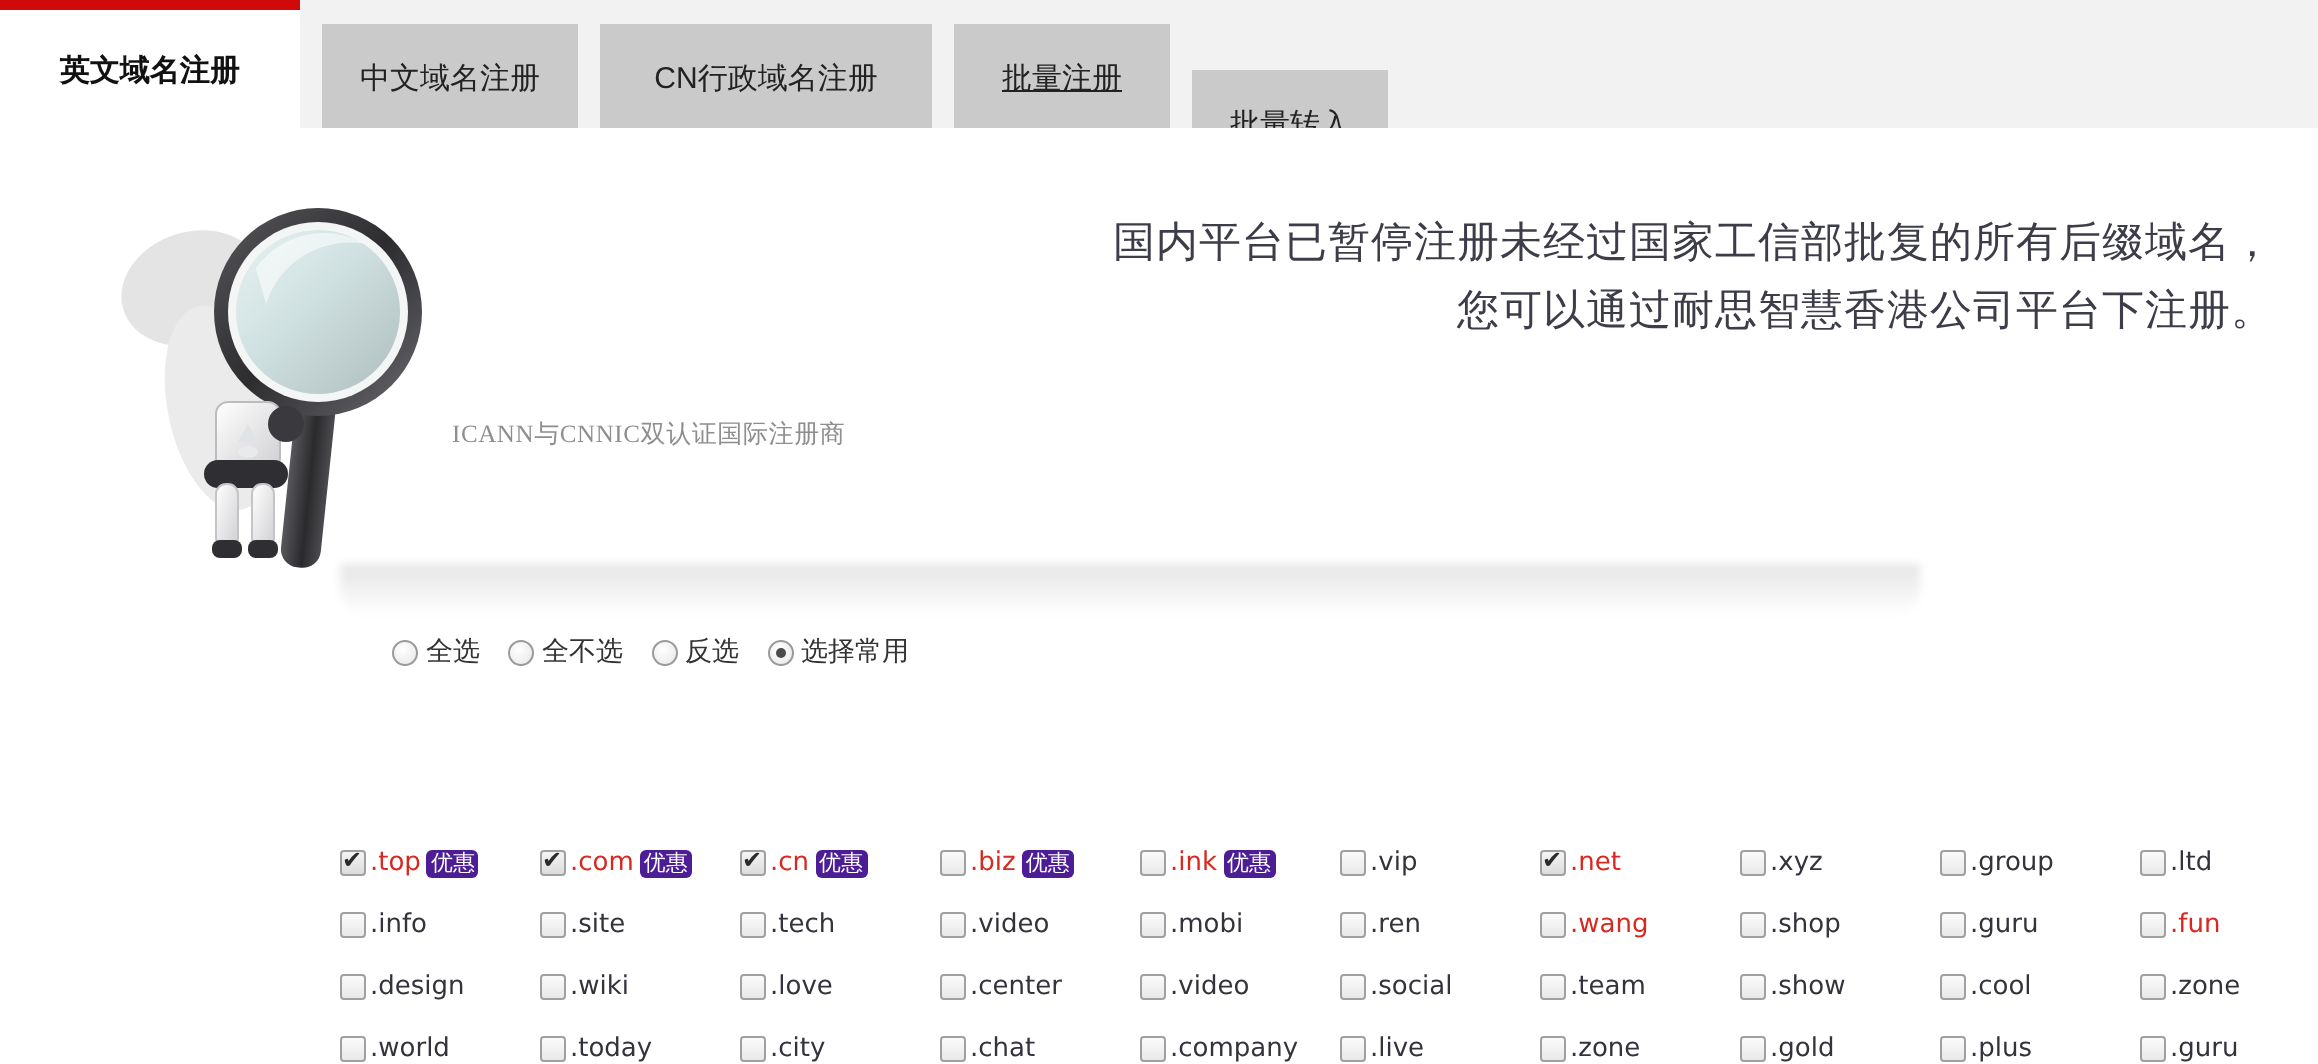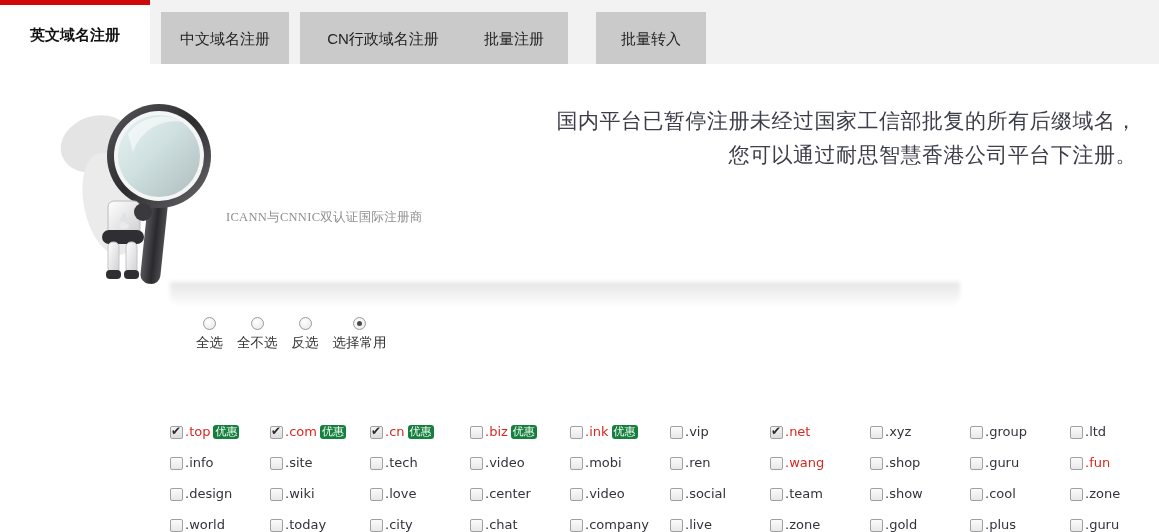--- a/index.html
+++ b/index.html
@@ -103,61 +103,61 @@
     border-radius: 0 0 14px 14px;
   }
 
   
   .radiorow {
     position: absolute; left: 196px; top: 251px;
     display: flex; align-items: center; gap: 14px;
     font-size: 13.5px; color: #333;
     font-family: "DejaVu Sans", "Liberation Sans", sans-serif;
   }
-  .radio-item { display:flex; align-items:center; gap:4px; cursor:pointer;flex-direction:column; }
+  .radio-item { display:flex; align-items:center; gap:4px; cursor:pointer; }
   .radio-dot {
     width: 13px; height: 13px; border-radius: 50%;
     border: 1px solid #9a9a9a;
     background: radial-gradient(circle at 40% 35%, #fff, #e6e6e6);
     display:inline-block; position:relative;
   }
   .radio-dot.on::after {
     content:''; position:absolute; left:3px; top:3px;
     width:5px; height:5px; border-radius:50%; background:#4a4a4a;
   }
 
   
   .grid {
     position: absolute; left: 144px; top: 358px;
     width: 1010px;
   }
   .grid-row { display: flex; height: 31px; align-items: flex-start; }
   .cell {
-    width: 100px; display: flex; align-items: flex-end; gap: 2px;
+    width: 100px; display: flex; align-items: center; gap: 2px;
     font-size: 13px; color: #33333c; cursor: pointer;
     font-family: "DejaVu Sans", "Liberation Sans", sans-serif;
     white-space: nowrap;
     padding-left: 26px;
   }
   .cbox {
     width: 13px; height: 13px; flex: none;
     border: 1px solid #a0a0a0; border-radius: 2px;
     background: linear-gradient(#fbfbfb, #e8e8e8);
     display:inline-block; position: relative;
   }
   .cbox.on { background: linear-gradient(#f4f4f4, #dcdcdc); }
   .cbox.on::after {
     content:'\2714';
     position:absolute; left:0px; top:-3px;
     font-size: 12px; color:#2a2a2a; line-height:14px;
   }
   .sfx { color: #33333c; }
   .sfx.red { color: #d8281f; }
   .badge {
-    background: #15803d;
+    background: #4c1d95;
     color: #fff;
     font-size: 11px;
     border-radius: 3px;
     padding: 0 2px;
     margin-left: 1px;
     line-height: 14px;
     font-family: "DejaVu Sans", "Liberation Sans", sans-serif;
   }
 </style>
 </head>
@@ -169,24 +169,24 @@
     <div class="tabbar-inner" id="tabbar-inner">
         <div class="tab" style="left: 161px; width: 128px;">
           <span>中文域名注册</span>
         </div>
         <div class="tab active" style="left: 0px; width: 150px;">
           <span>英文域名注册</span>
         </div>
         <div class="tab" style="left: 300px; width: 166px;">
           <span>CN行政域名注册</span>
         </div>
-        <div class="tab" style="left: 460px; width: 108px;">
+        <div class="tab" style="left: 477px; width: 108px; text-decoration: underline;">
           <span>批量注册</span>
         </div>
-        <div class="tab" style="left: 596px; width: 110px;">
+        <div class="tab" style="left: 596px; width: 98px; margin-top: 23px;">
           <span>批量转入</span>
         </div>
       </div>
     <div class="tabbar-underline"></div>
   </div>
 
   <div class="hero">
 
     <div class="magnifier">
       <svg width="210" height="220" viewBox="0 0 210 220">

